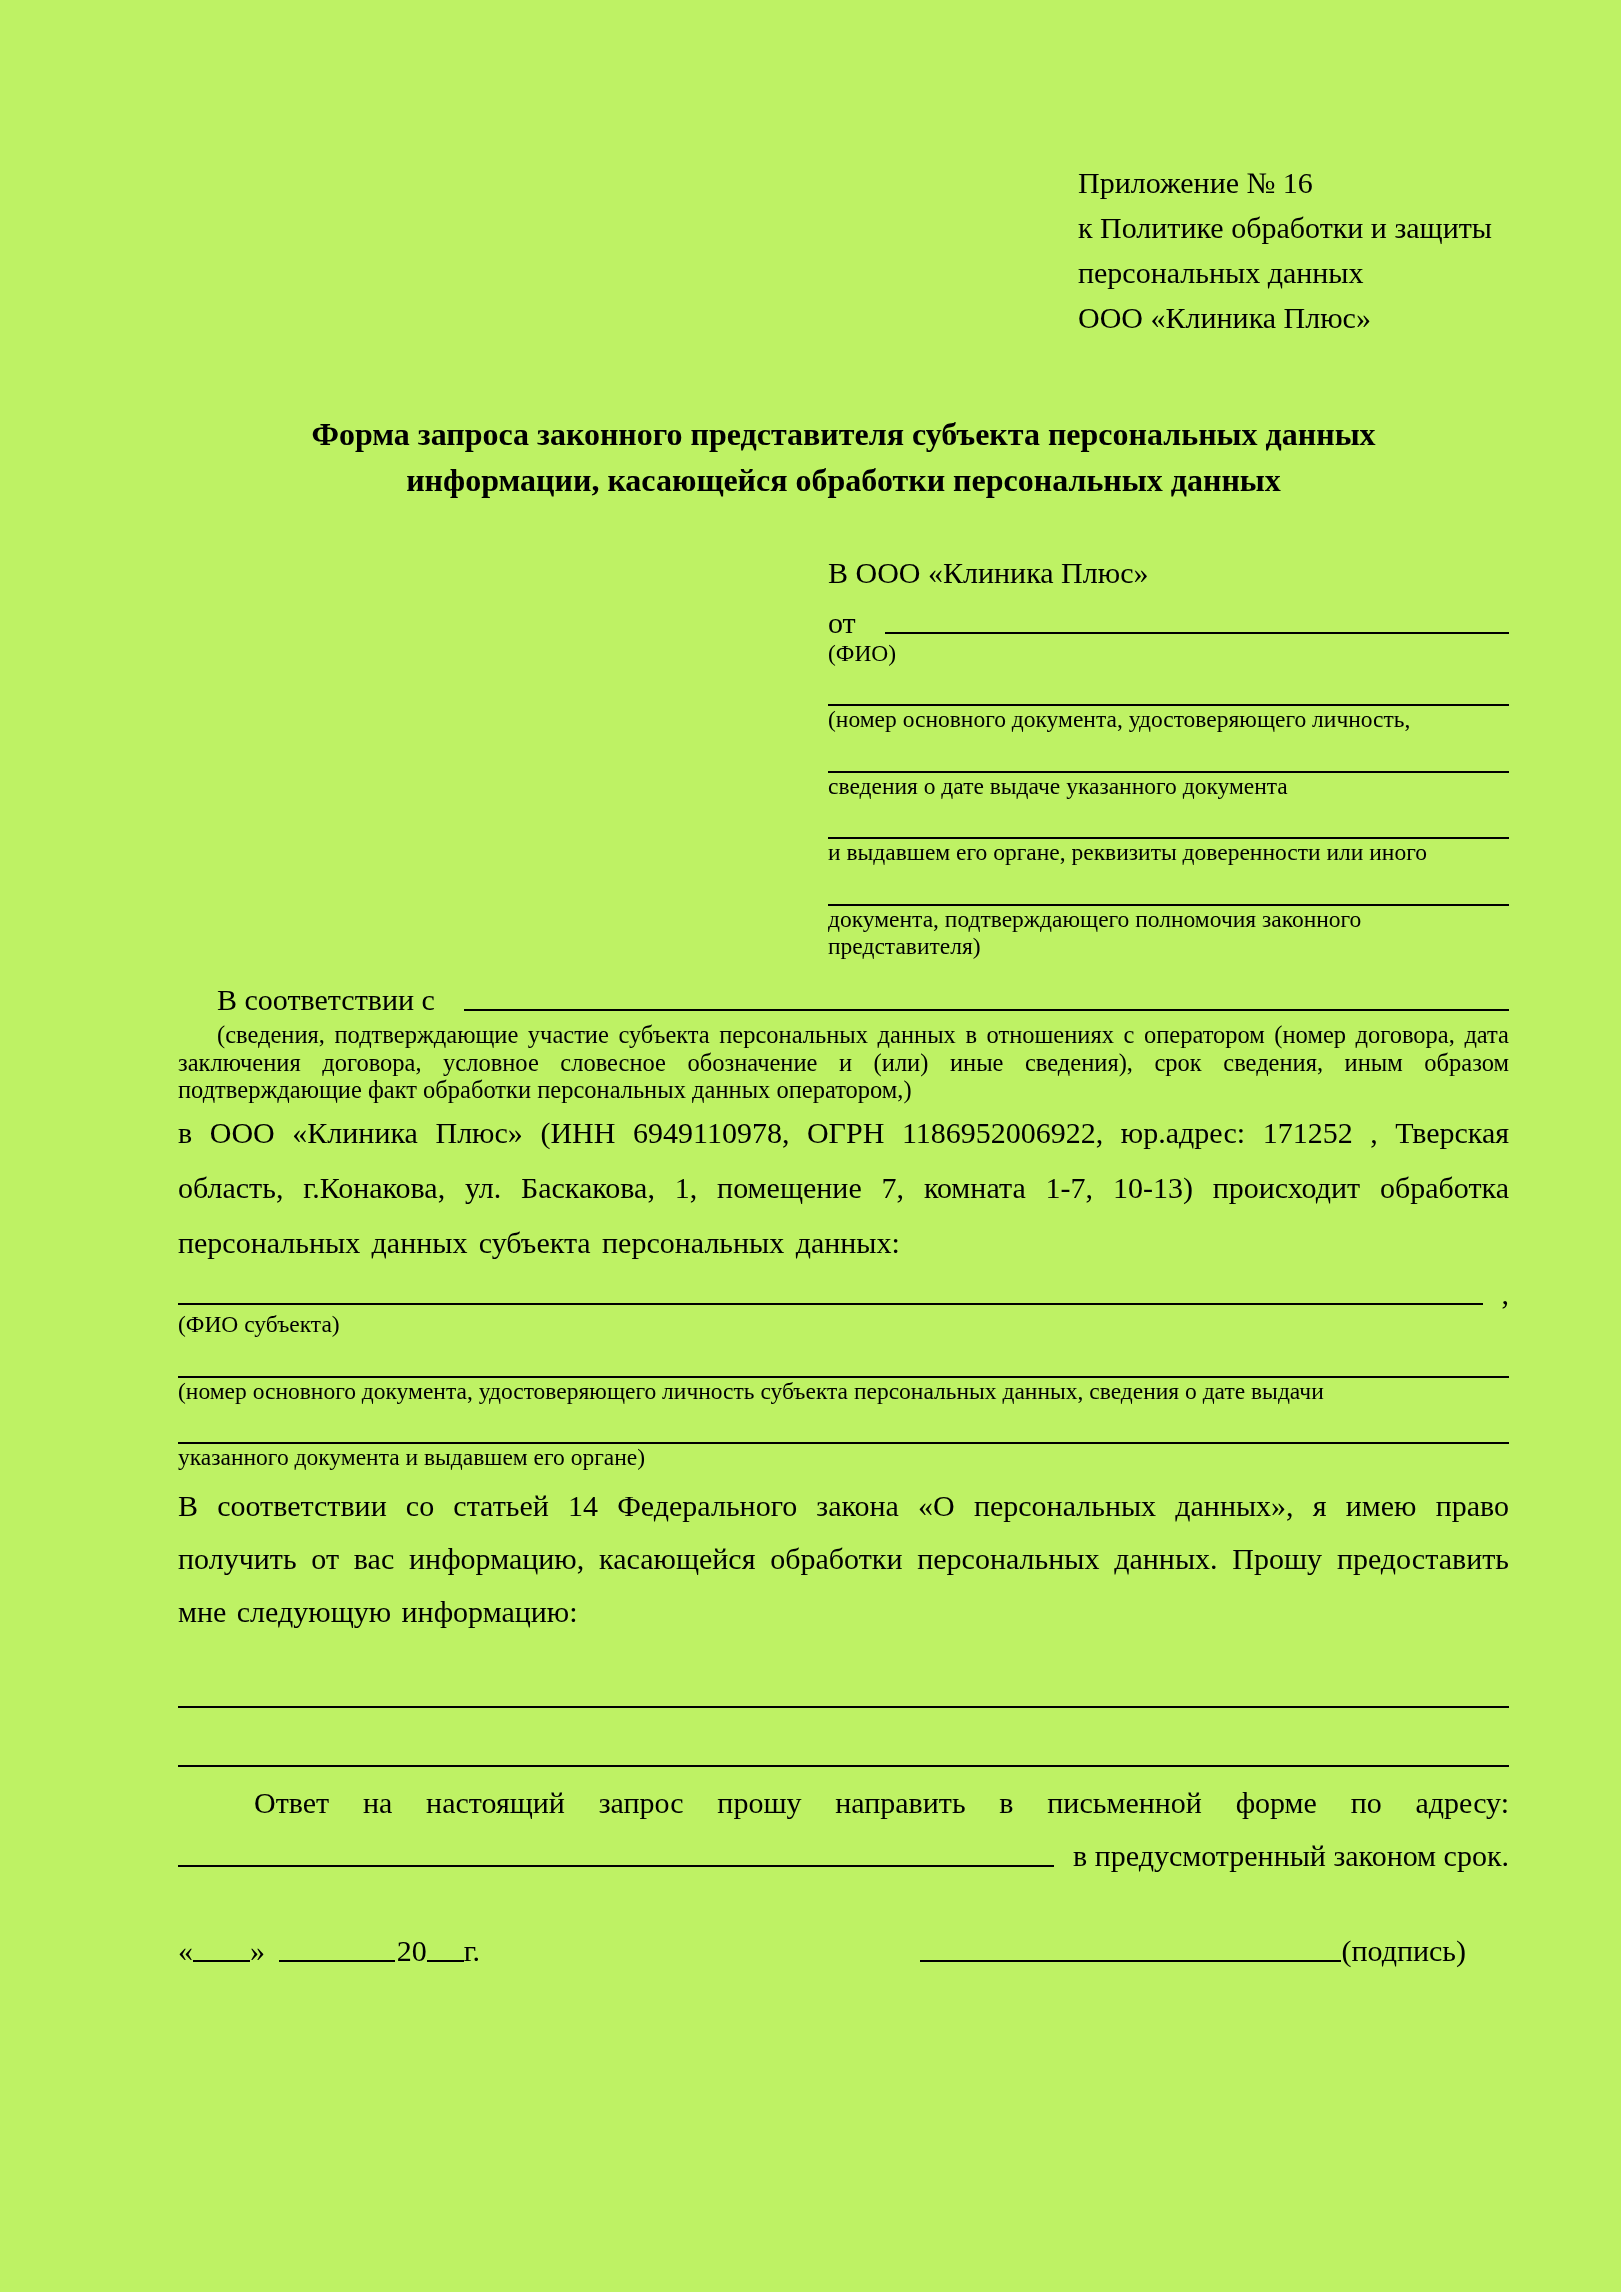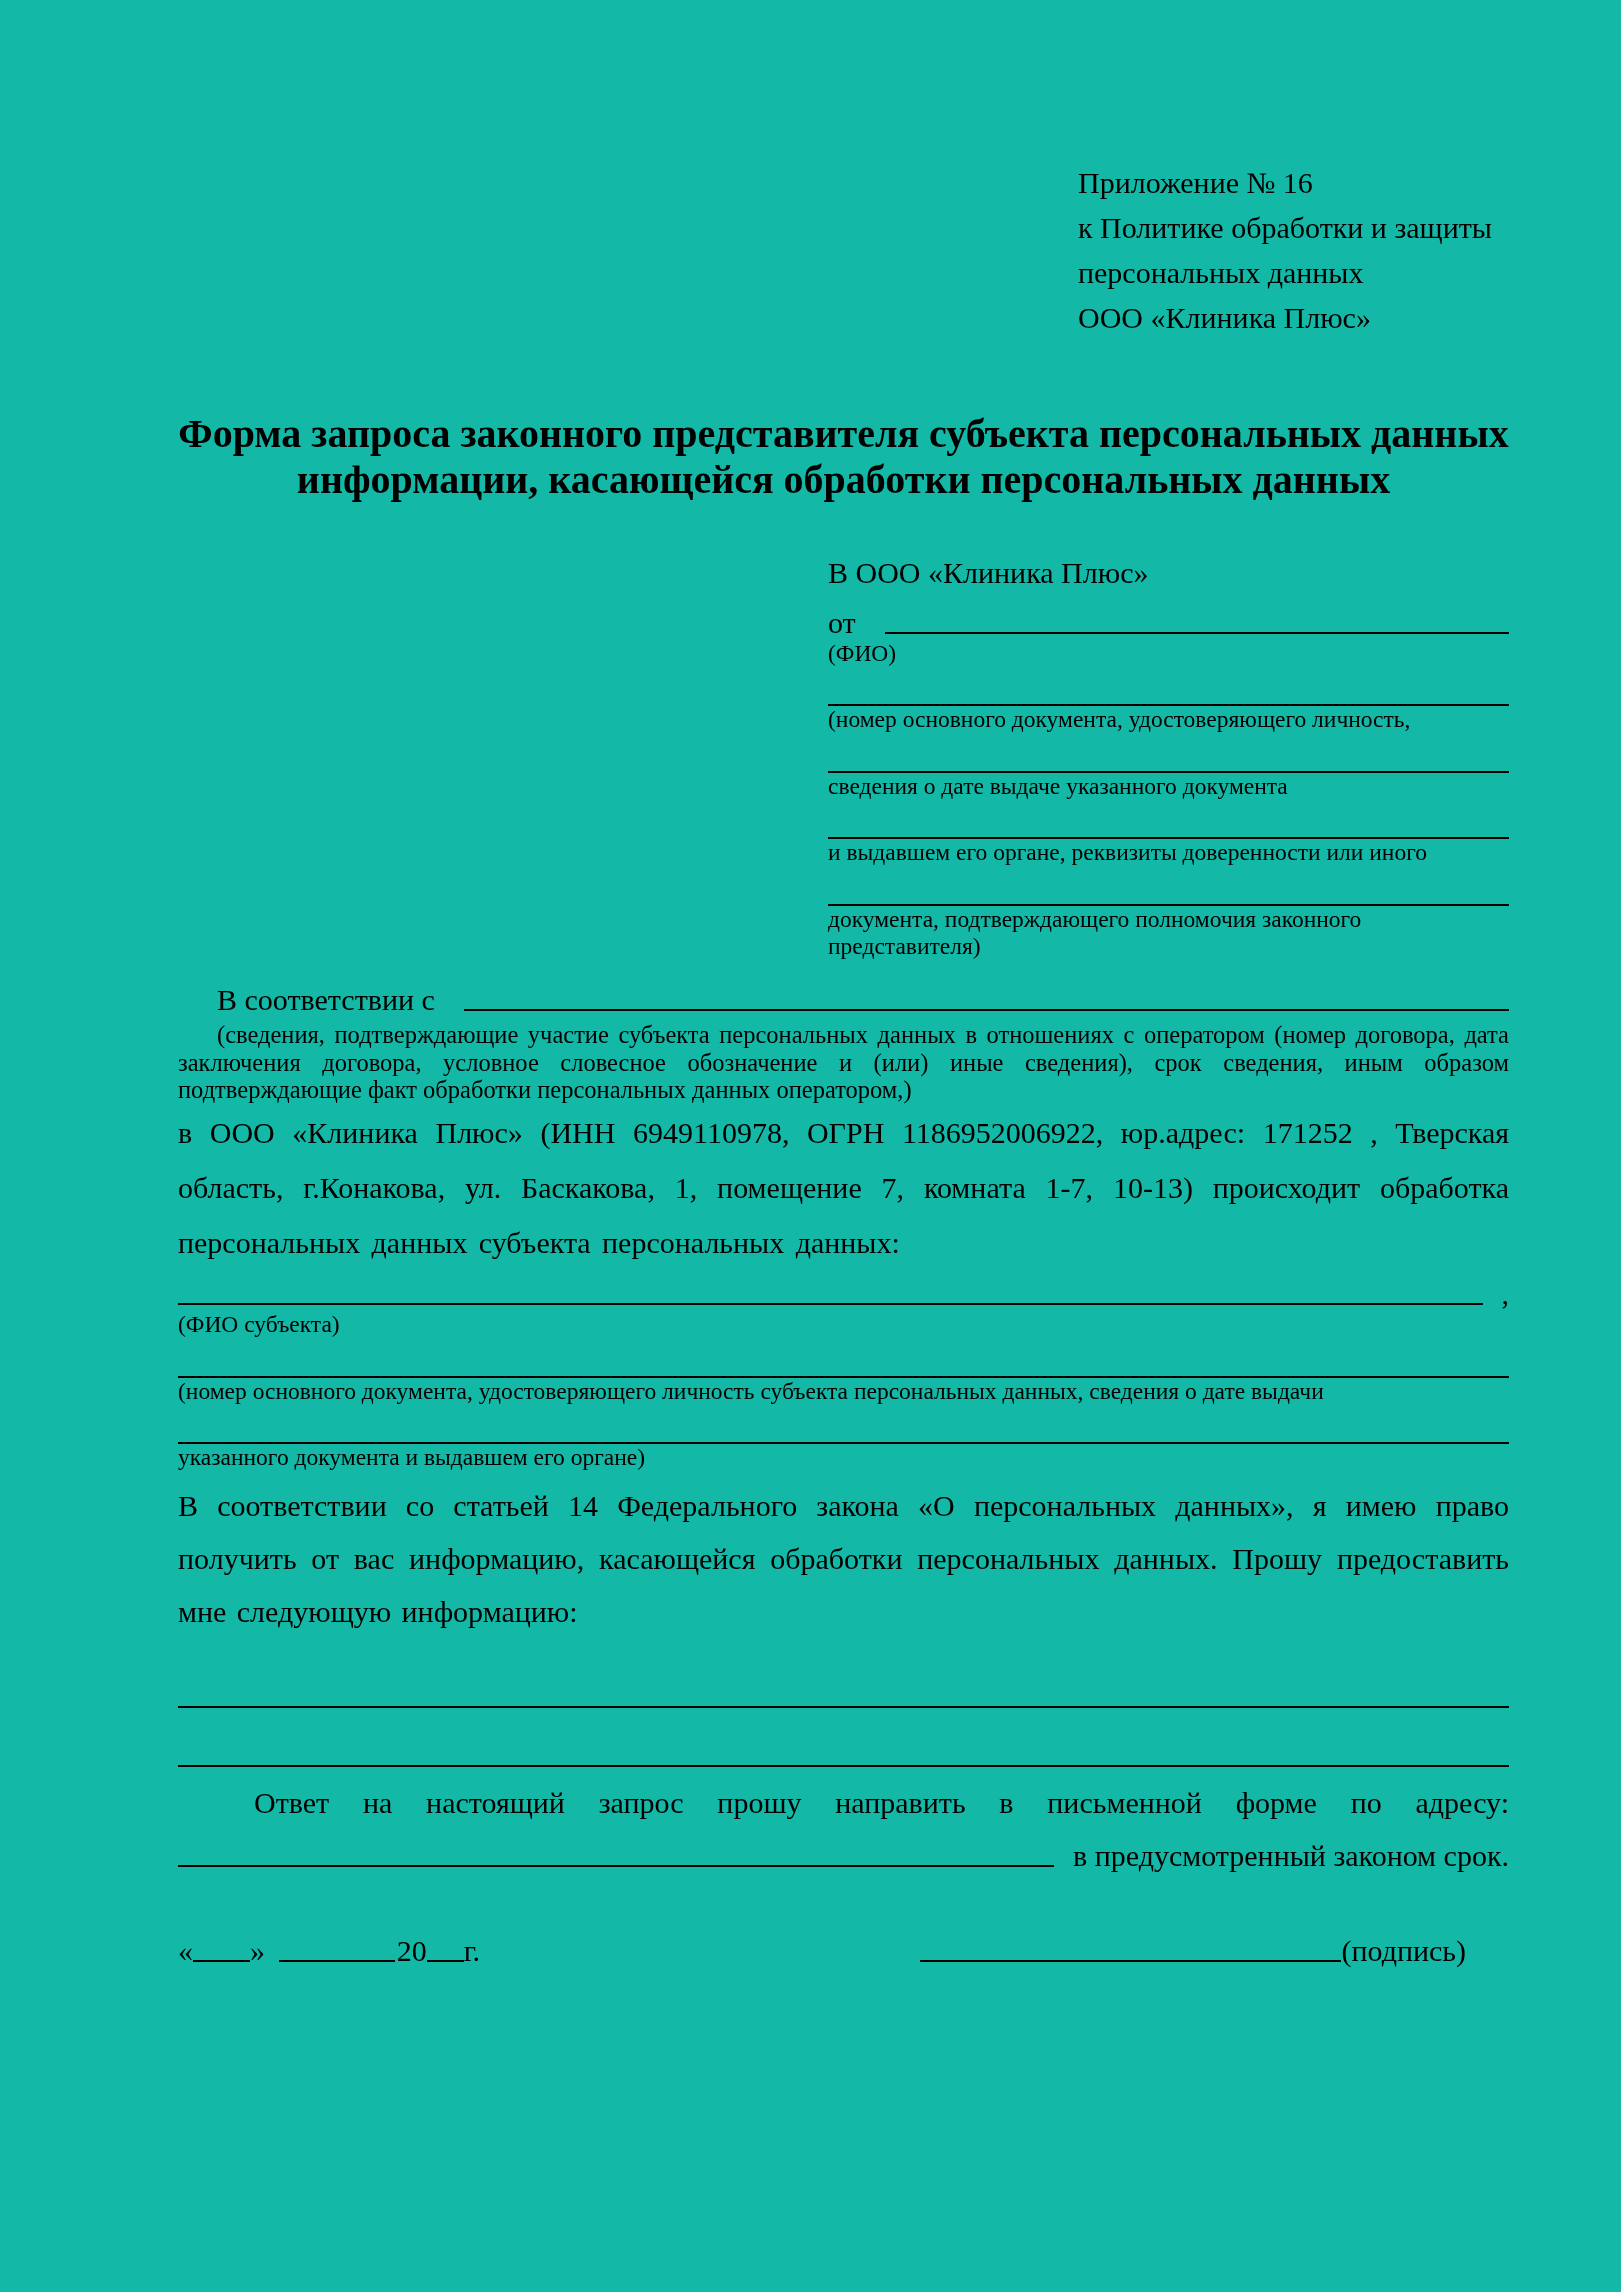--- a/index.html
+++ b/index.html
@@ -1,32 +1,32 @@
 <!DOCTYPE html>
 <html><head>
 <meta charset="utf-8">
 <style>
   html,body { margin:0; padding:0; background:#ffffff; }
   .page {
     width:1621px; height:2293px;
-    background:#14b8a6; color:#000000;
+    background:#bef264; color:#000000;
     font-family:"Liberation Serif", serif;
     font-size:30px;
     box-sizing:border-box;
     padding:160px 112px 0 178px;
     overflow:hidden;
     position:relative;
   }
 
   
   .header-block { margin-left:900px; line-height:45px; }
   .header-block div { white-space:nowrap; }
 
   
-  .title { margin-top:71px; text-align:center; font-weight:bold; font-size:40px; line-height:46px; }
+  .title { margin-top:71px; text-align:center; font-weight:bold; font-size:32px; line-height:46px; }
 
   
   .addressee { margin-top:47px; margin-left:650px; width:681px; }
   .addr-to { line-height:45px; white-space:nowrap; }
   .flexline { display:flex; align-items:flex-end;gap:19px; }
   .addr-from { height:45px; }
   .fill { flex:1 1 auto; border-bottom:2.9px solid #000; height:0; margin:0 0 5.9px 9.8px; }
   .fill.nogap { margin-left:0; }
   .cap { font-size:23.5px; line-height:27.4px; text-align:left; }
   .blank-row { border-bottom:2.9px solid #000; height:37px; }

